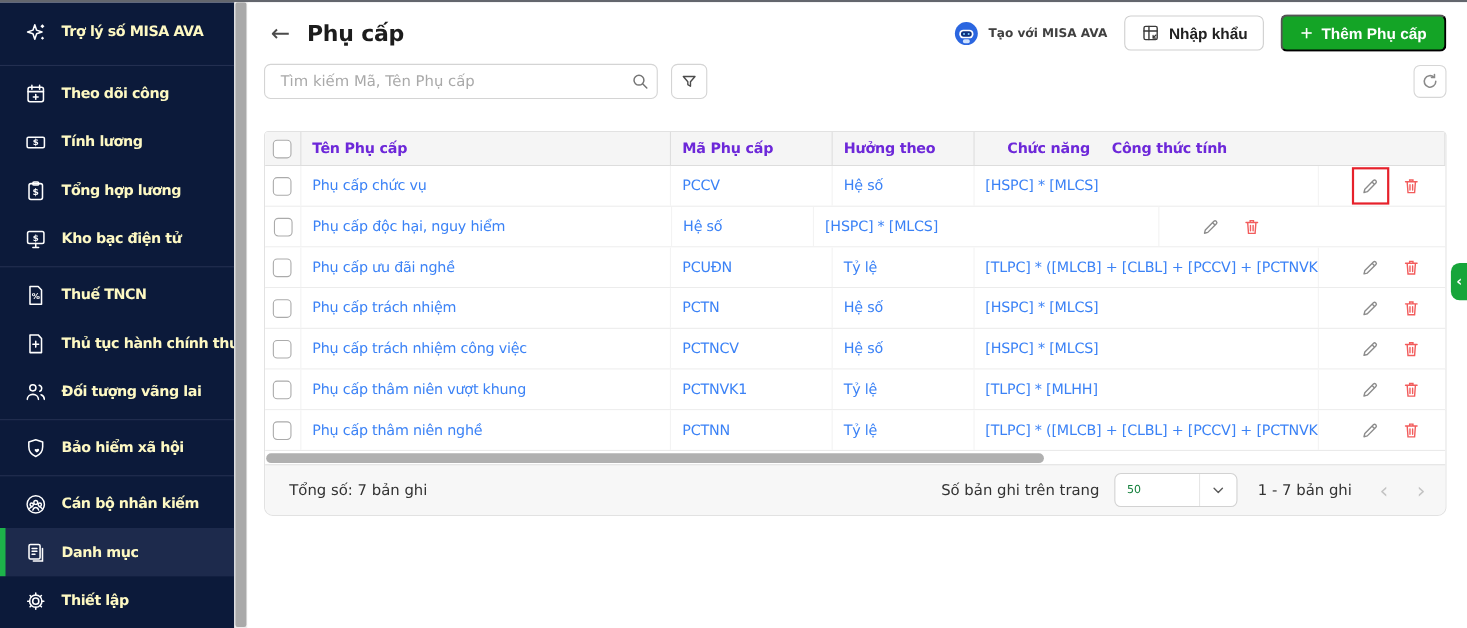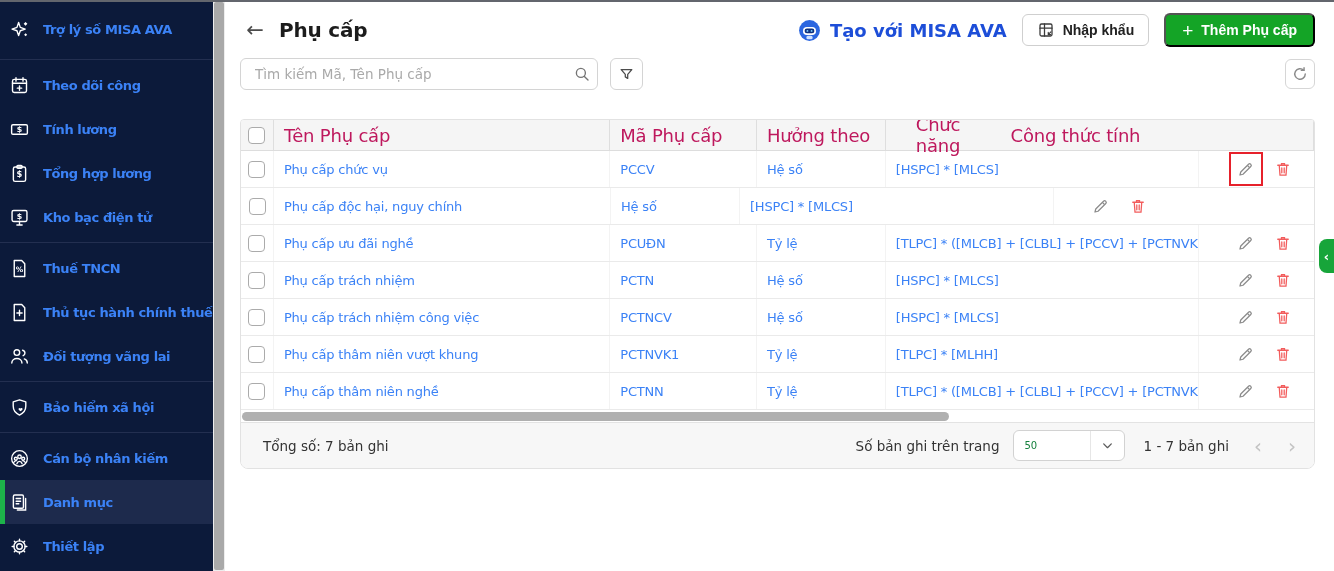--- a/index.html
+++ b/index.html
@@ -1,60 +1,60 @@
 <!DOCTYPE html>
 <html><head>
 <meta charset="utf-8">
 <style>
   html,body{margin:0;padding:0;background:#eef0f2;}
   .page{position:relative;width:1334px;height:571px;background:#ffffff;overflow:hidden;
         font-family:"DejaVu Sans","Liberation Sans",sans-serif;box-sizing:border-box;
         border-top:2px solid #63666d;box-shadow:0 0 0 1px #c6c6c6;}
   
   .sidebar{position:absolute;left:0;top:0;bottom:0;width:213px;background:#0c1a3a;overflow:hidden;}
-  .sb-item{position:relative;height:44px;display:flex;align-items:center;padding-left:8px;gap:13px;
-           color:#3b82f6;cursor:pointer;overflow:hidden;}
+  .sb-item{position:relative;height:44px;display:flex;align-items:center;padding-left:21px;gap:13px;
+           color:#fef9c3;cursor:pointer;overflow:hidden;}
   .sb-item.first{height:54px;}
   .sb-item .sb-label{font-size:13px;font-weight:700;letter-spacing:-0.4px;white-space:nowrap;}
   .sb-item.active{background:#1d2a4c;}
   .sb-item.active .bar{position:absolute;left:0;top:0;bottom:0;width:5px;background:#1db34a;}
   .sb-div{height:1px;background:#232f50;margin:3px 0;}
   .sb-ico{width:22px;height:22px;flex:0 0 22px;display:flex;align-items:center;justify-content:center;}
   .sb-ico svg{display:block;}
   
   .vscroll{position:absolute;left:213px;top:0;bottom:0;width:12px;background:#ededed;}
   .vthumb{position:absolute;left:1px;top:0;bottom:1px;width:10px;background:#a9a9a9;border-radius:2px;}
   
   .main{position:absolute;left:225px;right:0;top:0;bottom:0;background:#fff;padding:0 19px 0 15px;box-sizing:border-box;}
   .topbar{height:50px;display:flex;align-items:center;padding-top:6px;box-sizing:border-box;}
   .back-btn{width:30px;height:30px;display:flex;align-items:center;justify-content:center;
             font-size:21px;color:#4b4b4b;cursor:pointer;}
   .page-title{margin-left:9px;font-size:20px;font-weight:700;color:#1c1c1c;letter-spacing:-0.2px;}
   .top-actions{margin-left:auto;display:flex;align-items:center;gap:15px;}
-  .ava-link{display:flex;align-items:center;gap:8px;color:#1d4ed8;font-size:18px;font-weight:700;cursor:pointer;}
+  .ava-link{display:flex;align-items:center;gap:8px;color:#404040;font-size:11px;font-weight:700;cursor:pointer;}
   .btn-outline{display:flex;align-items:center;gap:8px;height:32px;padding:0 14px;border:1px solid #cfcfcf;
                border-radius:6px;background:#fff;font-size:14px;font-weight:700;color:#212121;cursor:pointer;}
   .btn-green{display:flex;align-items:center;gap:8px;height:34px;padding:0 16px;border-radius:6px;
              background:#14a426;color:#fff;font-size:14px;font-weight:700;cursor:pointer;}
   .btn-green .plus{font-size:19px;font-weight:400;line-height:1;}
   .toolbar{display:flex;align-items:center;margin-top:6px;}
   .search-box{position:relative;width:358px;height:32px;border:1px solid #d4d4d4;border-radius:6px;
               display:flex;align-items:center;box-sizing:border-box;background:#fff;}
   .search-box input{border:0;outline:0;flex:1;margin:0 6px 0 12px;font-size:13.5px;color:#333;background:transparent;
                     font-family:"DejaVu Sans","Liberation Sans",sans-serif;}
   .search-box input::placeholder{color:#a9a9a9;}
   .search-ico{width:30px;display:flex;align-items:center;justify-content:center;cursor:pointer;}
   .filter-btn{width:33px;height:32px;margin-left:12px;border:1px solid #d4d4d4;border-radius:6px;
               display:flex;align-items:center;justify-content:center;background:#fff;cursor:pointer;box-sizing:border-box;}
   .refresh-btn{margin-left:auto;width:30px;height:30px;border:1px solid #d6d6d6;border-radius:6px;
                display:flex;align-items:center;justify-content:center;background:#fff;cursor:pointer;box-sizing:border-box;}
   
   .grid-wrap{margin-top:29px;border:1px solid #e2e2e2;border-radius:4px 4px 8px 8px;overflow:hidden;}
   .thead{display:flex;height:30px;background:#f5f5f5;border-bottom:1px solid #ddd;}
-  .hcell{display:flex;align-items:center;font-size:18px;font-weight:400;color:#be185d;
+  .hcell{display:flex;align-items:center;font-size:13px;font-weight:700;color:#6d28d9;
          padding-left:10px;box-sizing:border-box;border-right:1px solid #dedede;letter-spacing:-0.2px;}
   .hcell.last{border-right:0;}
   .trow{display:flex;height:36px;border-bottom:1px solid #eaeaea;background:#fff;}
   .trow:last-child{border-bottom:1px solid #e4e4e4;}
   .cell{display:flex;align-items:center;font-size:13px;color:#3b82f6;padding-left:10px;
         box-sizing:border-box;border-right:1px solid #f3f3f3;white-space:nowrap;overflow:hidden;letter-spacing:-0.2px;}
   .c-check{width:33px;justify-content:center;padding-left:0;}
   .c-name{width:337px;}
   .c-code{width:147px;}
   .c-basis{width:129px;}
@@ -312,21 +312,21 @@
                 <path d="M10.4 10.5v6.5M13.6 10.5v6.5"></path>
               </svg>
           </span>
         </div>
       </div>
 
       <div class="trow">
         <div class="cell c-check">
             <span class="checkbox"></span>
           </div>
-        <div class="cell c-name">Phụ cấp độc hại, nguy chính</div>
+        <div class="cell c-name">Phụ cấp độc hại, nguy hiểm</div>
         <div class="cell c-basis">Hệ số</div>
         <div class="cell c-formula">[HSPC] * [MLCS]</div>
         <div class="cell c-func">
           <span class="iwrap">
             <svg width="18" height="18" viewBox="0 0 24 24" fill="none" stroke="#8c8c8c" stroke-width="1.7" stroke-linejoin="round">
                 <path d="M4 20l1-4L15.4 5.6a2 2 0 012.8 0l.2.2a2 2 0 010 2.8L8 19l-4 1z"></path>
                 <path d="M13.8 7.2l3 3"></path>
               </svg>
           </span>
           <span class="iwrap">

